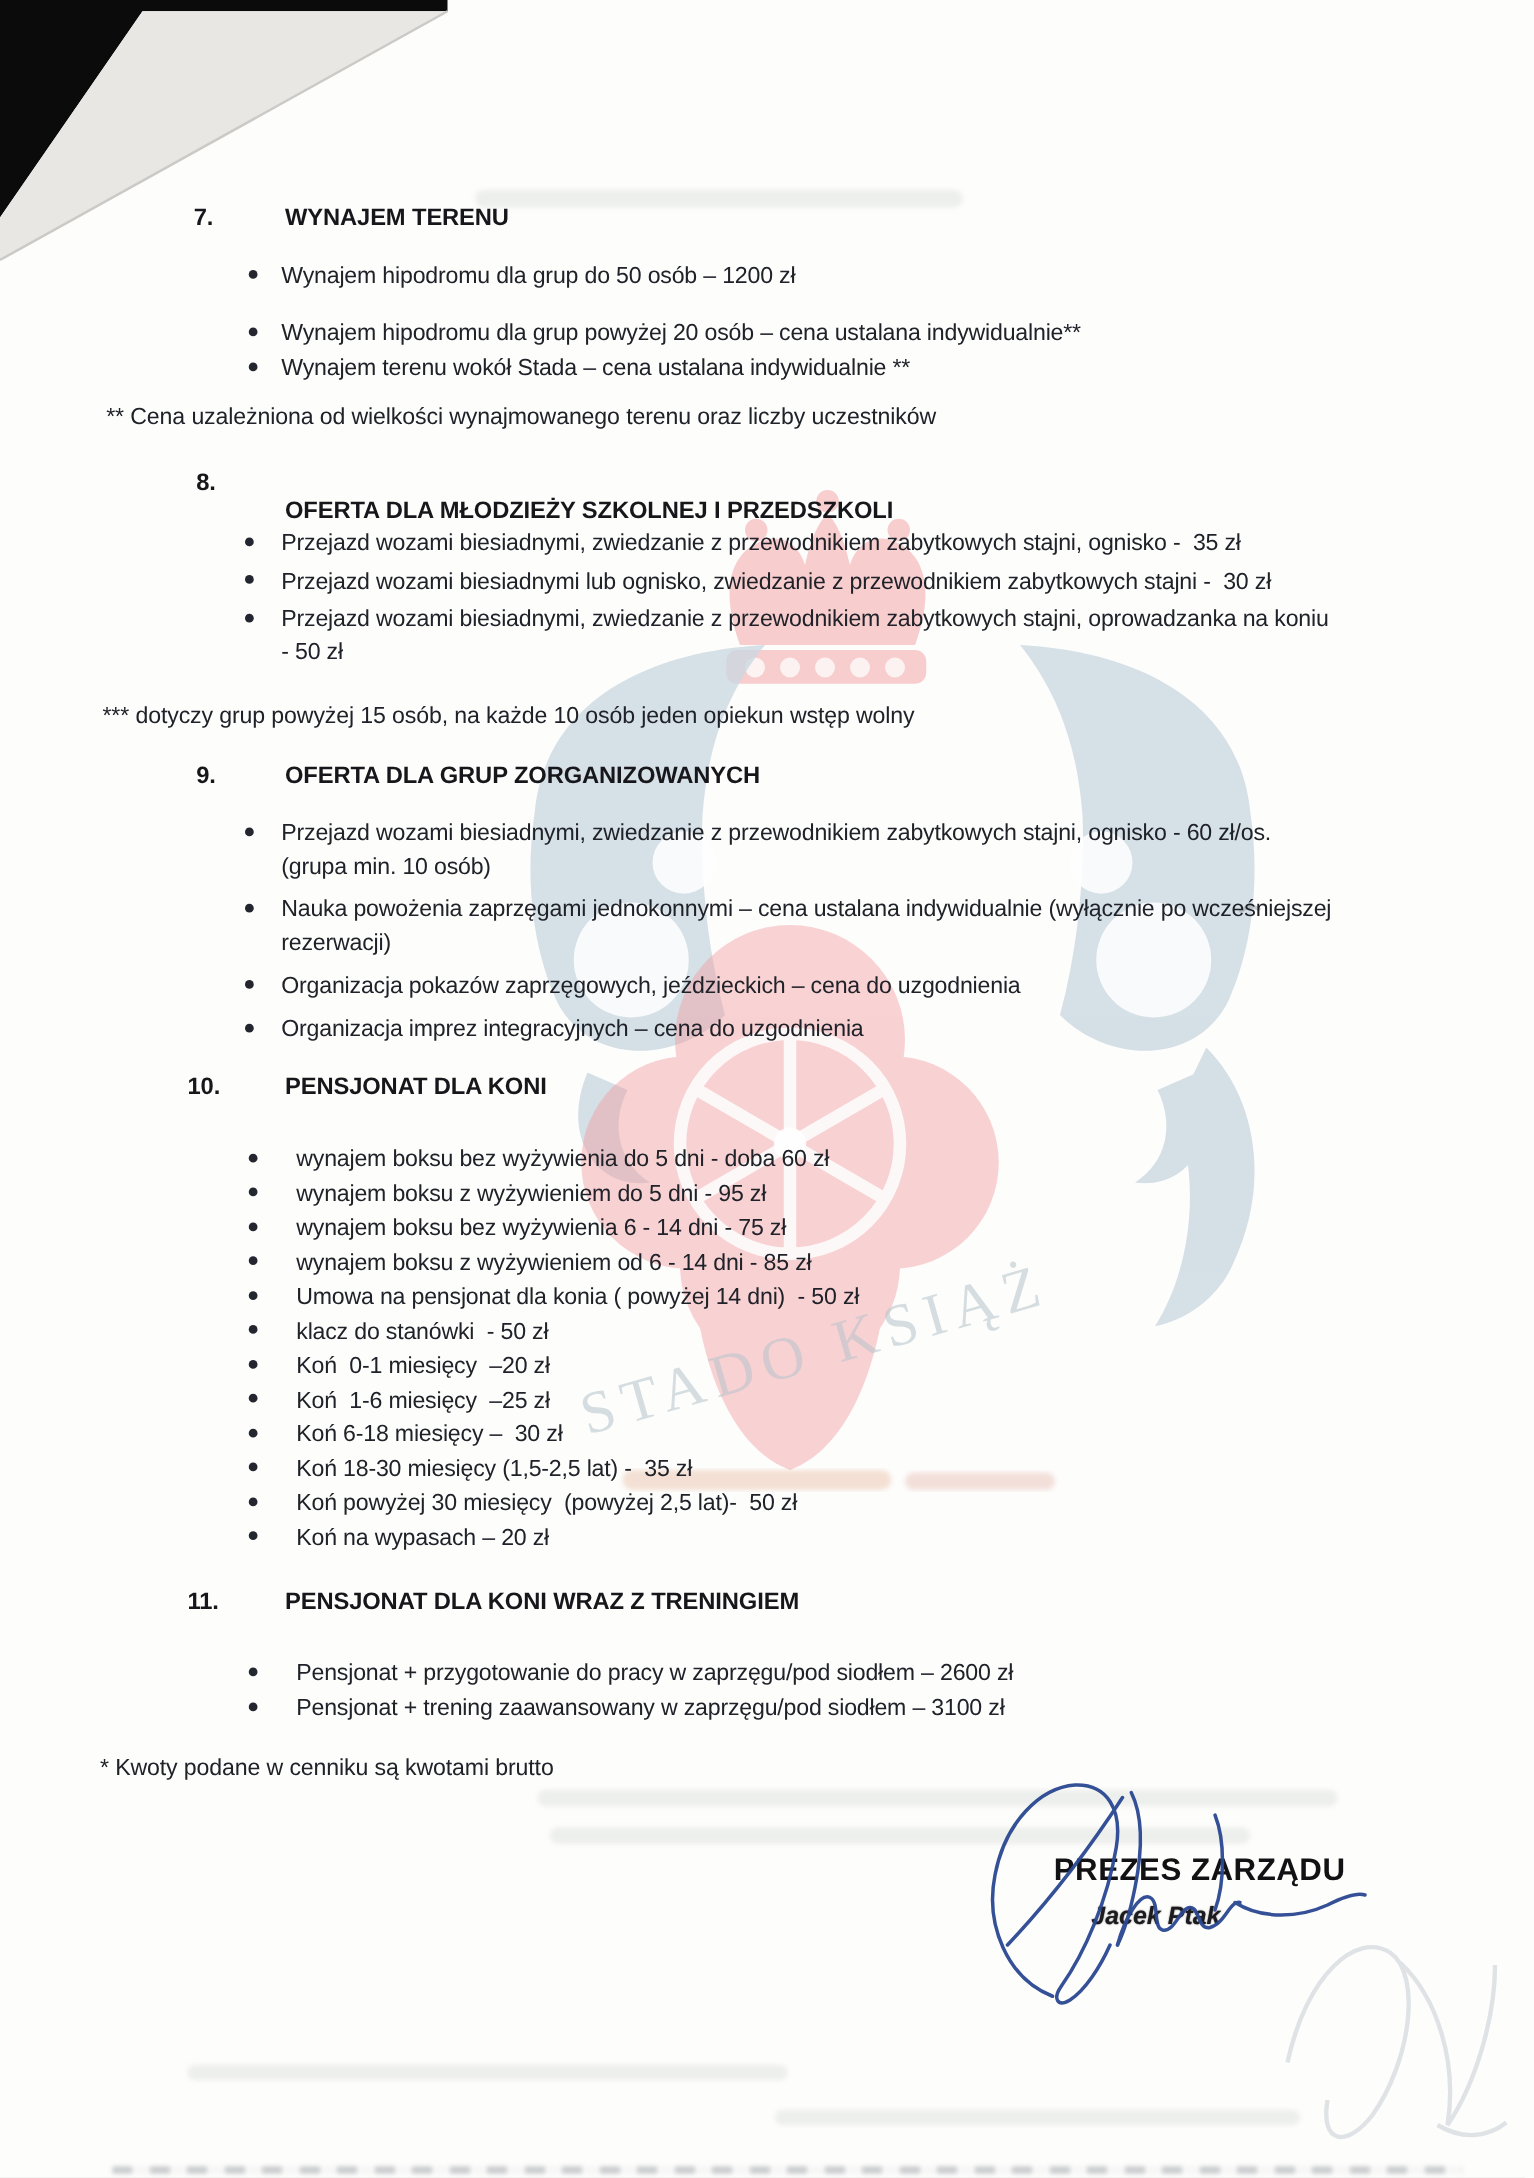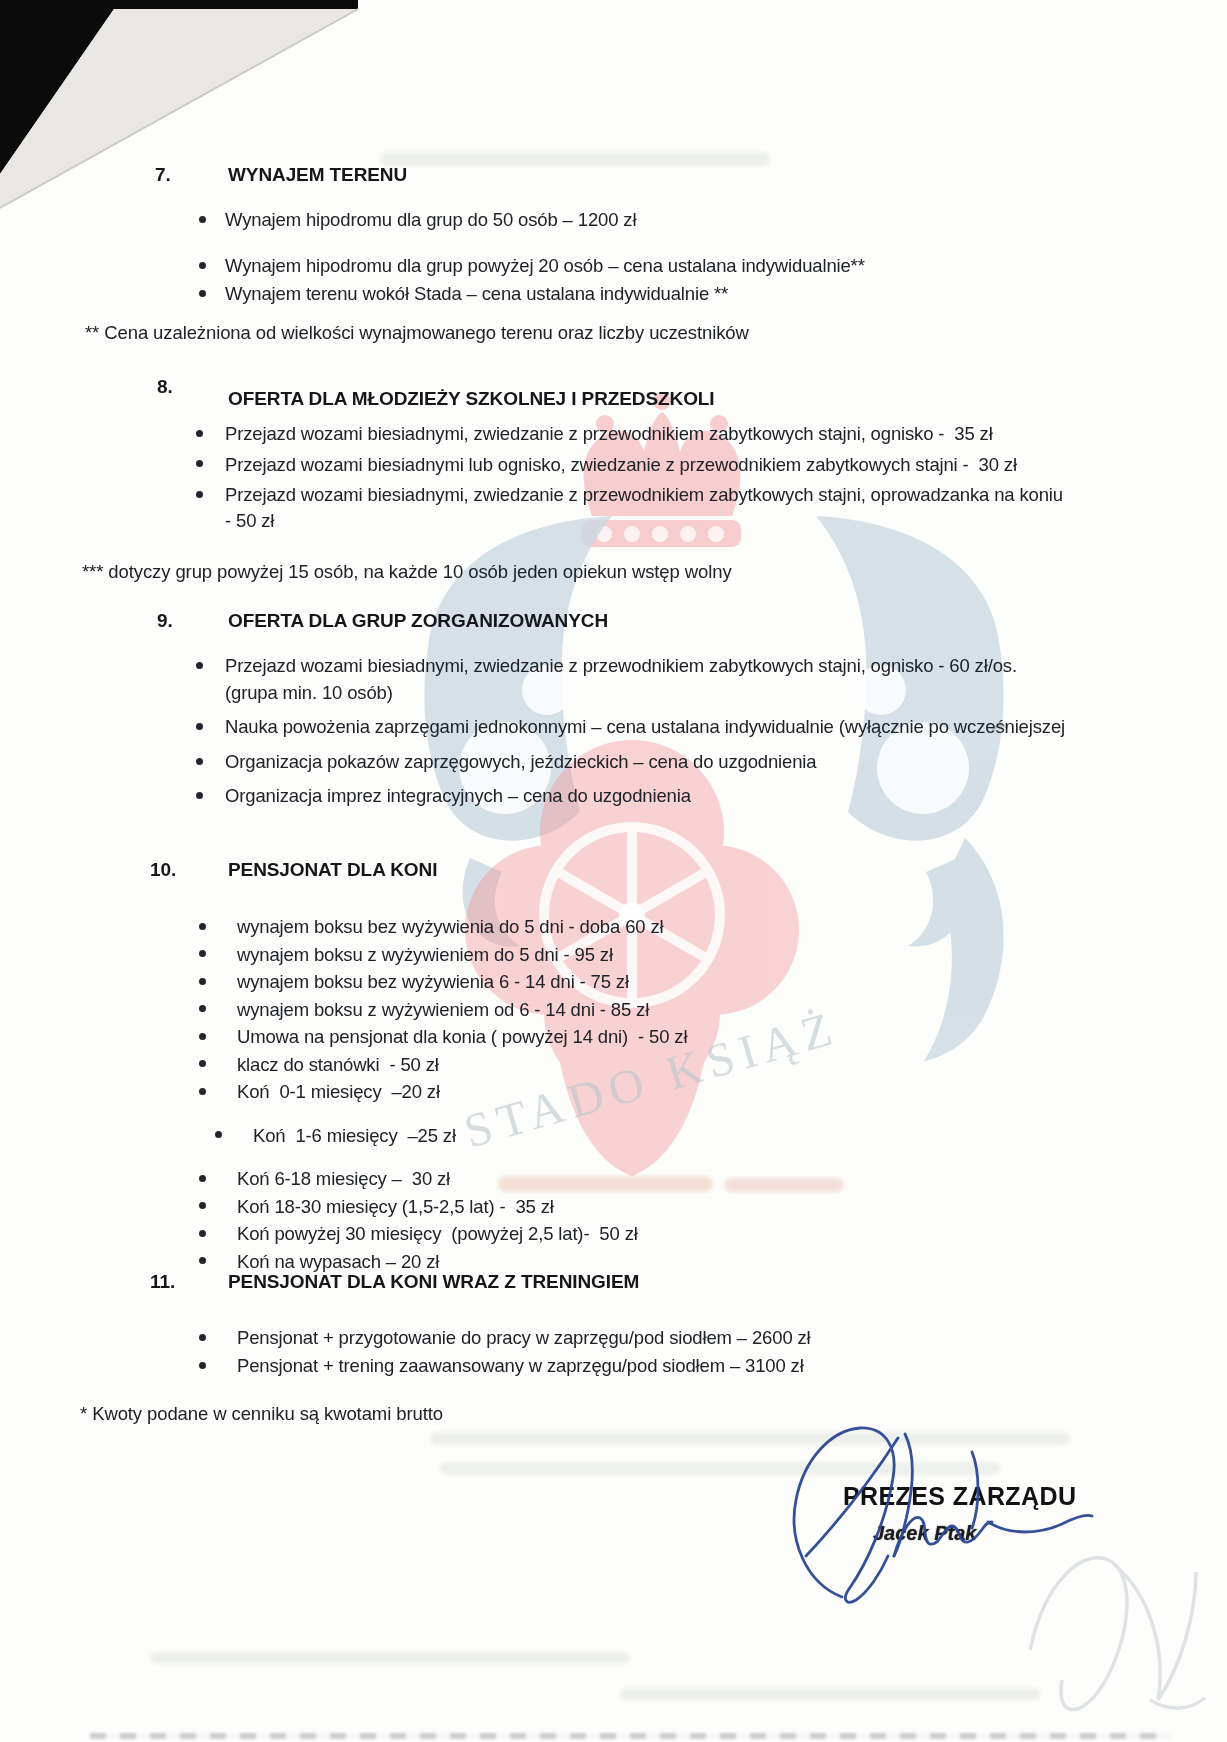--- a/index.html
+++ b/index.html
@@ -133,21 +133,21 @@
         <li style="padding-left: 26px; margin: 0px 0px 1px;">
           <span class="bullet"></span>
           <div class="line">Wynajem hipodromu dla grup powyżej 20 osób – cena ustalana indywidualnie**</div>
         </li>
         <li style="padding-left: 26px; margin: 0px 0px 1px;">
           <span class="bullet"></span>
           <div class="line">Wynajem terenu wokół Stada – cena ustalana indywidualnie **</div>
         </li>
       </ul>
       <div class="sec-num" style="left: 157px; top: 375px;">8.</div>
-      <div class="sec-title" style="left: 228px; top: 387px;">OFERTA DLA MŁODZIEŻY SZKOLNEJ I PRZEDSZKOLI</div>
+      <div class="sec-title" style="left: 228px; top: 397px;">OFERTA DLA MŁODZIEŻY SZKOLNEJ I PRZEDSZKOLI</div>
       <ul class="items" style="left: 196px; top: 421px; --lh: 25.5px;">
         <li style="padding-left: 29px; margin: 0px 0px 5px;">
           <span class="bullet"></span>
           <div class="line">Przejazd wozami biesiadnymi, zwiedzanie z przewodnikiem zabytkowych stajni, ognisko -  35 zł</div>
         </li>
         <li style="padding-left: 29px; margin: 0px 0px 5px;">
           <span class="bullet"></span>
           <div class="line">Przejazd wozami biesiadnymi lub ognisko, zwiedzanie z przewodnikiem zabytkowych stajni -  30 zł</div>
         </li>
         <li style="padding-left: 29px; margin: 0px 0px 5px;">
@@ -160,20 +160,21 @@
       <div class="sec-title" style="left: 228px; top: 609px;">OFERTA DLA GRUP ZORGANIZOWANYCH</div>
       <ul class="items" style="left: 196px; top: 653px; --lh: 26.5px;">
         <li style="padding-left: 29px; margin: 0px 0px 8px;">
           <span class="bullet"></span>
           <div class="line">Przejazd wozami biesiadnymi, zwiedzanie z przewodnikiem zabytkowych stajni, ognisko - 60 zł/os.</div>
           <div class="line">(grupa min. 10 osób)</div>
         </li>
         <li style="padding-left: 29px; margin: 0px 0px 8px;">
           <span class="bullet"></span>
           <div class="line">Nauka powożenia zaprzęgami jednokonnymi – cena ustalana indywidualnie (wyłącznie po wcześniejszej</div>
+          <div class="line">rezerwacji)</div>
         </li>
         <li style="padding-left: 29px; margin: 0px 0px 8px;">
           <span class="bullet"></span>
           <div class="line">Organizacja pokazów zaprzęgowych, jeździeckich – cena do uzgodnienia</div>
         </li>
         <li style="padding-left: 29px; margin: 0px 0px 8px;">
           <span class="bullet"></span>
           <div class="line">Organizacja imprez integracyjnych – cena do uzgodnienia</div>
         </li>
       </ul>
@@ -201,21 +202,21 @@
           <div class="line">Umowa na pensjonat dla konia ( powyżej 14 dni)  - 50 zł</div>
         </li>
         <li style="padding-left: 38px; margin: 0px;">
           <span class="bullet"></span>
           <div class="line">klacz do stanówki  - 50 zł</div>
         </li>
         <li style="padding-left: 38px; margin: 0px;">
           <span class="bullet"></span>
           <div class="line">Koń  0-1 miesięcy  –20 zł</div>
         </li>
-        <li style="padding-left: 38px; margin: 16px;">
+        <li style="padding-left: 38px; margin: 0px;">
           <span class="bullet"></span>
           <div class="line">Koń  1-6 miesięcy  –25 zł</div>
         </li>
         <li style="padding-left: 38px; margin: 0px;">
           <span class="bullet"></span>
           <div class="line">Koń 6-18 miesięcy –  30 zł</div>
         </li>
         <li style="padding-left: 38px; margin: 0px;">
           <span class="bullet"></span>
           <div class="line">Koń 18-30 miesięcy (1,5-2,5 lat) -  35 zł</div>

